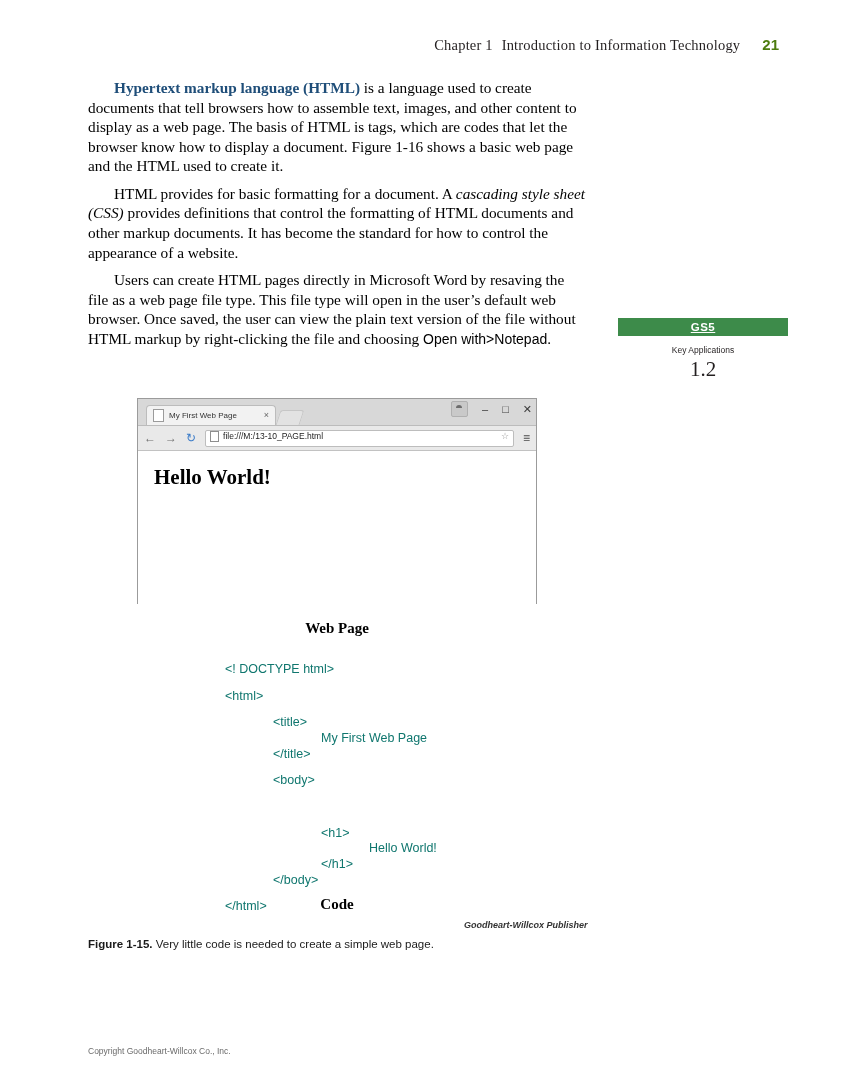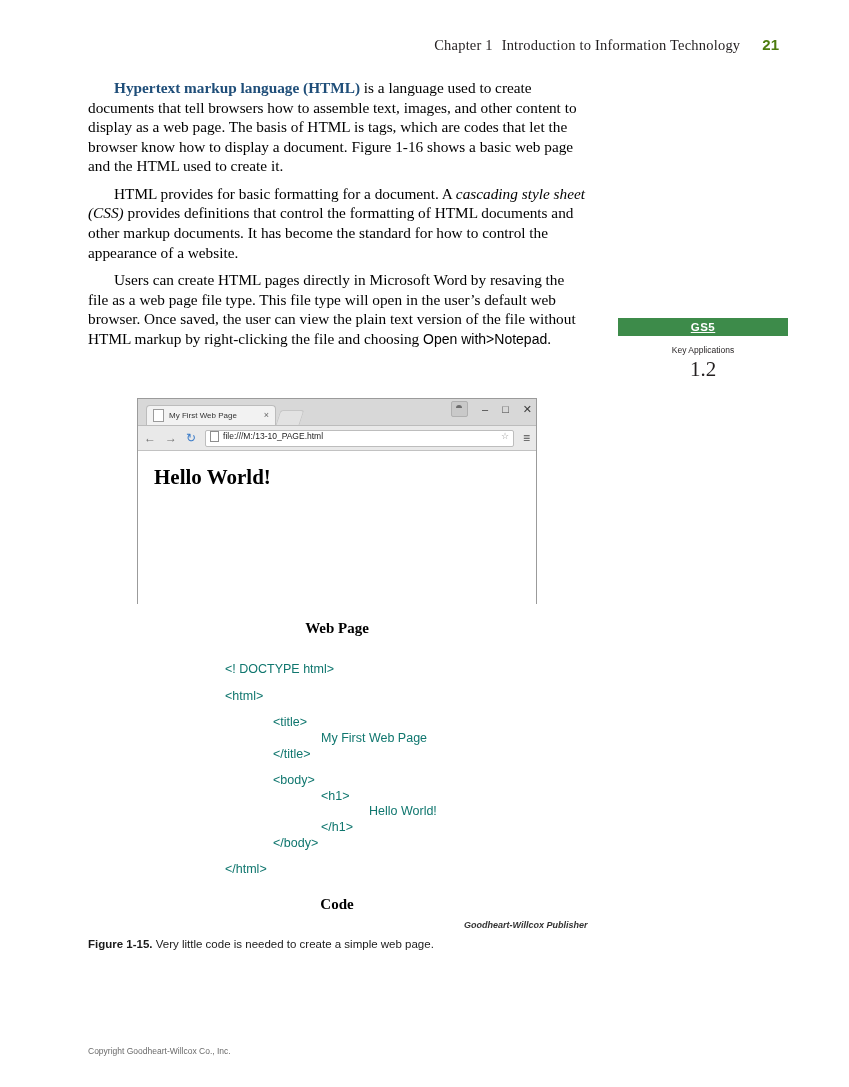--- a/index.html
+++ b/index.html
@@ -391,21 +391,21 @@
 <div class="code-block">
     <div class="code-line" style="padding-left: 0px;">&lt;! DOCTYPE html&gt;</div>
     <div class="code-gap"></div>
     <div class="code-line" style="padding-left: 0px;">&lt;html&gt;</div>
     <div class="code-gap"></div>
     <div class="code-line" style="padding-left: 48px;">&lt;title&gt;</div>
     <div class="code-line" style="padding-left: 96px;">My First Web Page</div>
     <div class="code-line" style="padding-left: 48px;">&lt;/title&gt;</div>
     <div class="code-gap"></div>
     <div class="code-line" style="padding-left: 48px;">&lt;body&gt;</div>
-    <div class="code-line" style="padding-left: 96px;">&lt;h1&gt;</div>
+    <div class="code-line" style="padding-left: 96px; margin-top: 37px;">&lt;h1&gt;</div>
     <div class="code-line" style="padding-left: 144px;">Hello World!</div>
     <div class="code-line" style="padding-left: 96px;">&lt;/h1&gt;</div>
     <div class="code-line" style="padding-left: 48px;">&lt;/body&gt;</div>
     <div class="code-gap"></div>
     <div class="code-line" style="padding-left: 0px;">&lt;/html&gt;</div>
   </div>
 
 <div class="fig-caption-center cap-code">Code</div>
 
 <div class="credit">Goodheart-Willcox Publisher</div>

